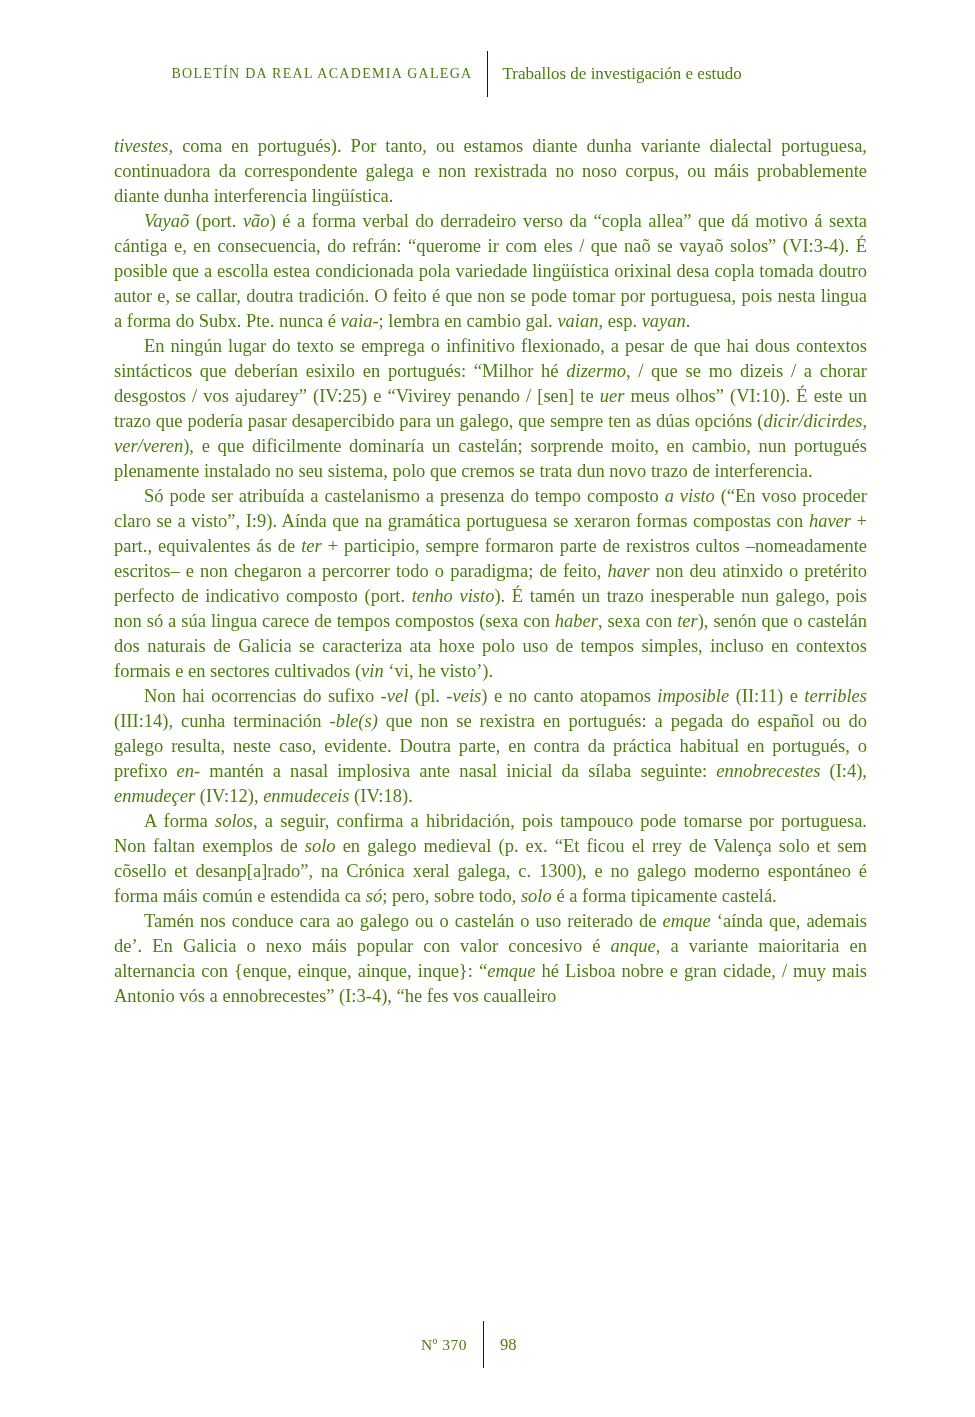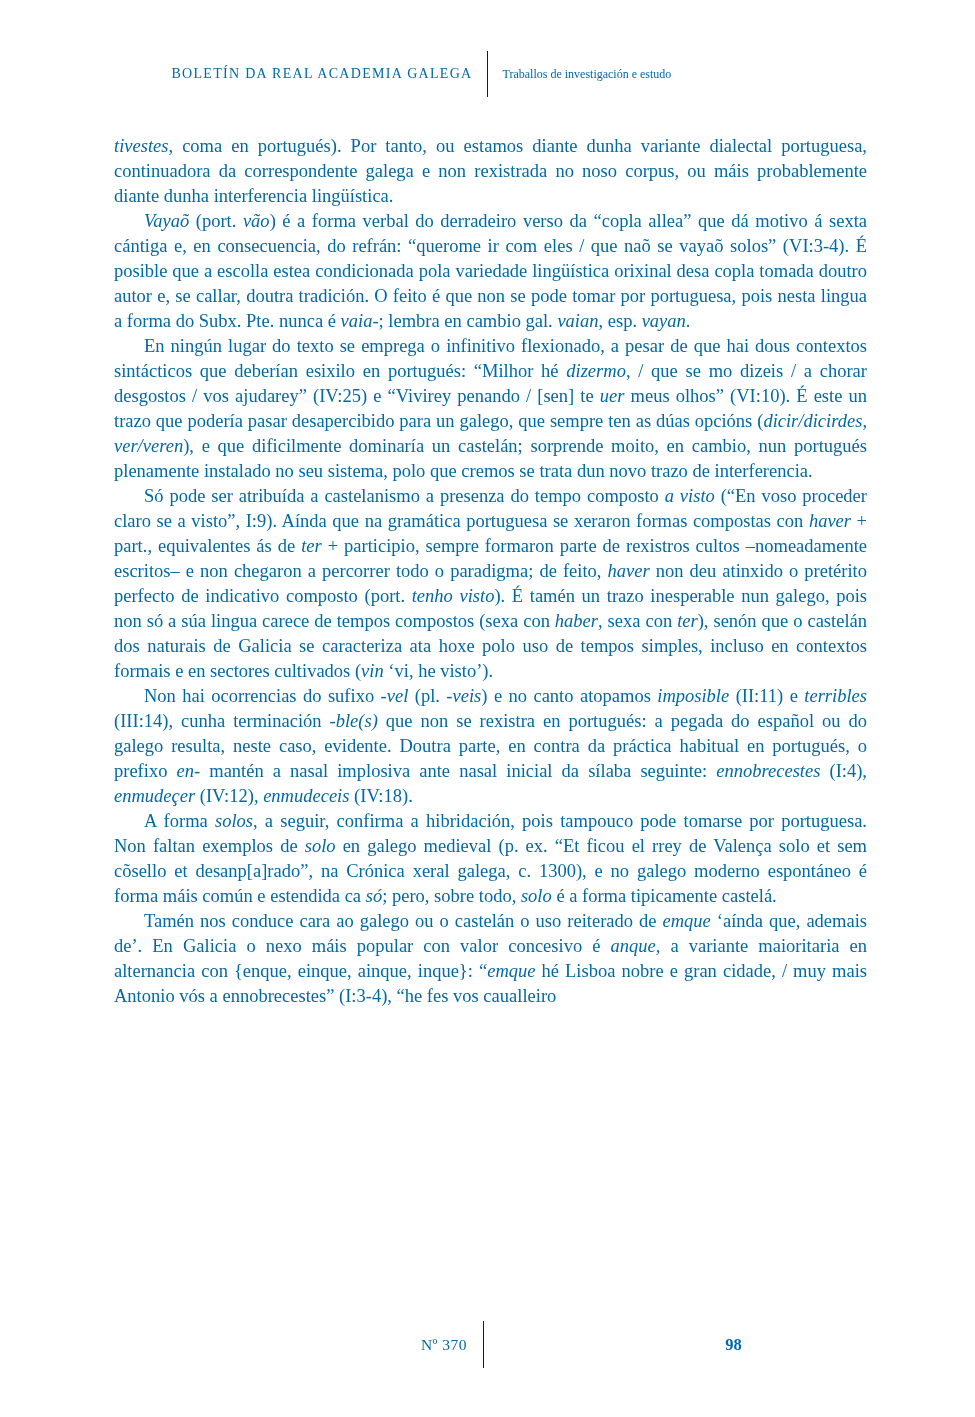--- a/index.html
+++ b/index.html
@@ -3,21 +3,21 @@
 <meta charset="utf-8">
 <style>
   html, body { margin: 0; padding: 0; background: #e8e8e8; }
   .page {
     position: relative;
     width: 975px;
     height: 1417px;
     margin: 0 auto;
     background: #ffffff;
     font-family: "Liberation Serif", "DejaVu Serif", serif;
-    color: #0369a1;
+    color: #4d7c0f;
     overflow: hidden;
   }
   
   .running-header {
     position: absolute;
     top: 51px; left: 0; right: 0;
     height: 46px;
     display: flex;
     align-items: center;
   }
@@ -26,21 +26,21 @@
     text-align: right;
     padding-right: 14px;
     font-size: 14px;
     letter-spacing: 1.3px;
     white-space: nowrap;
   }
   .running-header .right {
     flex: 1 1 0;
     text-align: left;
     padding-left: 15px;
-    font-size: 12px;
+    font-size: 17px;
     white-space: nowrap;
   }
   .vrule {
     width: 1px;
     align-self: stretch;
     background: #1a1a1a;
   }
   
   .article {
     position: absolute;
@@ -65,24 +65,24 @@
   .running-footer .left {
     flex: 1 1 0;
     text-align: right;
     padding-right: 16px;
     font-size: 15.5px;
     letter-spacing: 0.5px;
     white-space: nowrap;
   }
   .running-footer .right {
     flex: 1 1 0;
-    text-align: center;
+    text-align: left;
     padding-left: 16px;
     font-size: 16.5px;
-    font-weight: bold;
+    font-weight: normal;
     white-space: nowrap;
   }
 </style>
 </head>
 <body>
 
 <div class="page">
 
   <div class="running-header">
     <div class="left">BOLETÍN DA REAL ACADEMIA GALEGA</div>

